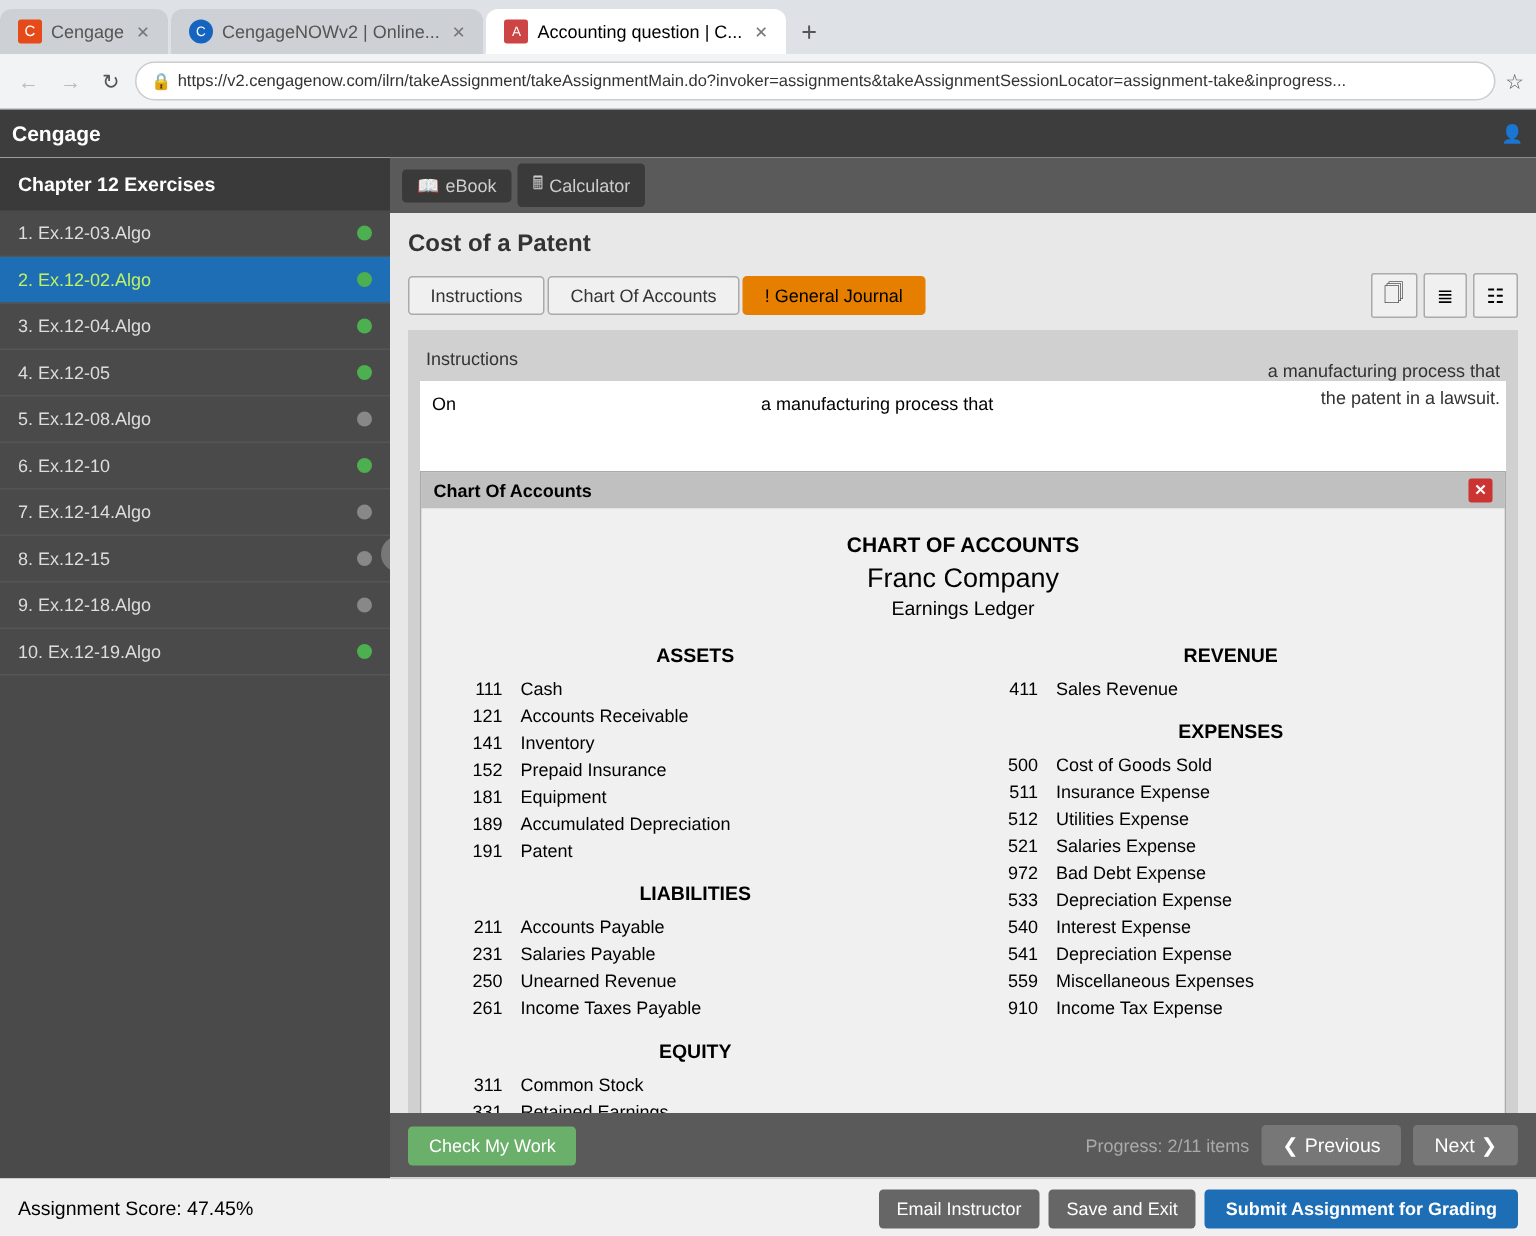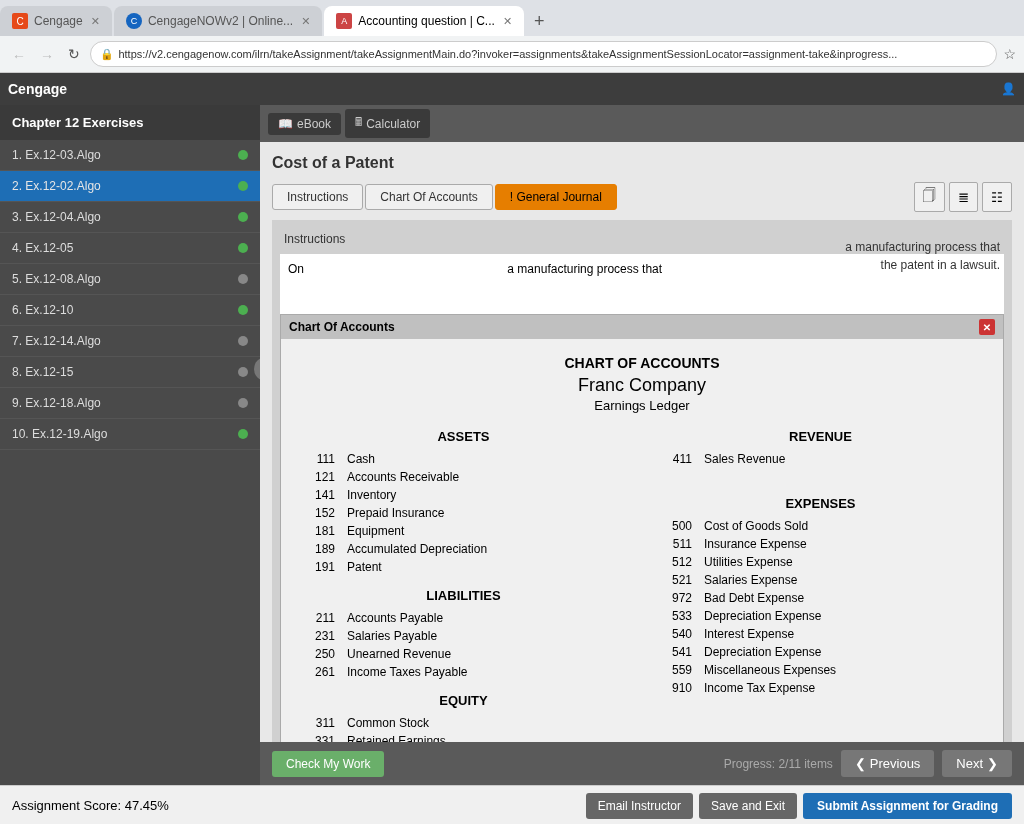--- a/index.html
+++ b/index.html
@@ -28,21 +28,21 @@
     .app-header { background: #3d3d3d; height: 32px; display: flex; align-items: center; padding: 0 8px; }
     .app-logo { color: #fff; font-size: 14px; font-weight: bold; }
 
     
     .app-body { display: flex; flex: 1; overflow: hidden; }
 
     
     .sidebar { width: 260px; background: #4a4a4a; flex-shrink: 0; overflow-y: auto; }
     .sidebar-title { background: #3a3a3a; color: #fff; padding: 10px 12px; font-size: 13px; font-weight: bold; }
     .sidebar-item { display: flex; align-items: center; padding: 8px 12px; cursor: pointer; color: #ddd; font-size: 12px; border-bottom: 1px solid #555; }
-    .sidebar-item.active { background: #1e6eb5; color: #e5e5e5; }
+    .sidebar-item.active { background: #1e6eb5; color: #bef264; }
     .sidebar-item .item-label { flex: 1; }
     .sidebar-item .dot { width: 10px; height: 10px; border-radius: 50%; background: #4caf50; flex-shrink: 0; }
     .sidebar-item .dot.gray { background: #888; }
 
     
     .main-content { flex: 1; display: flex; flex-direction: column; overflow: hidden; }
 
     
     .tool-tabs { background: #5a5a5a; display: flex; align-items: center; gap: 4px; padding: 4px 8px; }
     .tool-tab { display: flex; align-items: center; gap: 4px; padding: 4px 10px; background: #3a3a3a; color: #ccc; font-size: 12px; border-radius: 3px; cursor: pointer; }
@@ -300,21 +300,21 @@
                     </div>
                   </div>
 
                   <div class="coa-col">
                     <div class="coa-section-title">REVENUE</div>
                     <div class="coa-item">
                         <span class="coa-num">411</span>
                         <span class="coa-name">Sales Revenue</span>
                       </div>
 
-                    <div style="margin-top:30px;">
+                    <div style="margin-top:14px;">
                       <div class="coa-section-title">EXPENSES</div>
                       <div class="coa-item">
                           <span class="coa-num">500</span>
                           <span class="coa-name">Cost of Goods Sold</span>
                         </div>
                       <div class="coa-item">
                           <span class="coa-num">511</span>
                           <span class="coa-name">Insurance Expense</span>
                         </div>
                       <div class="coa-item">

